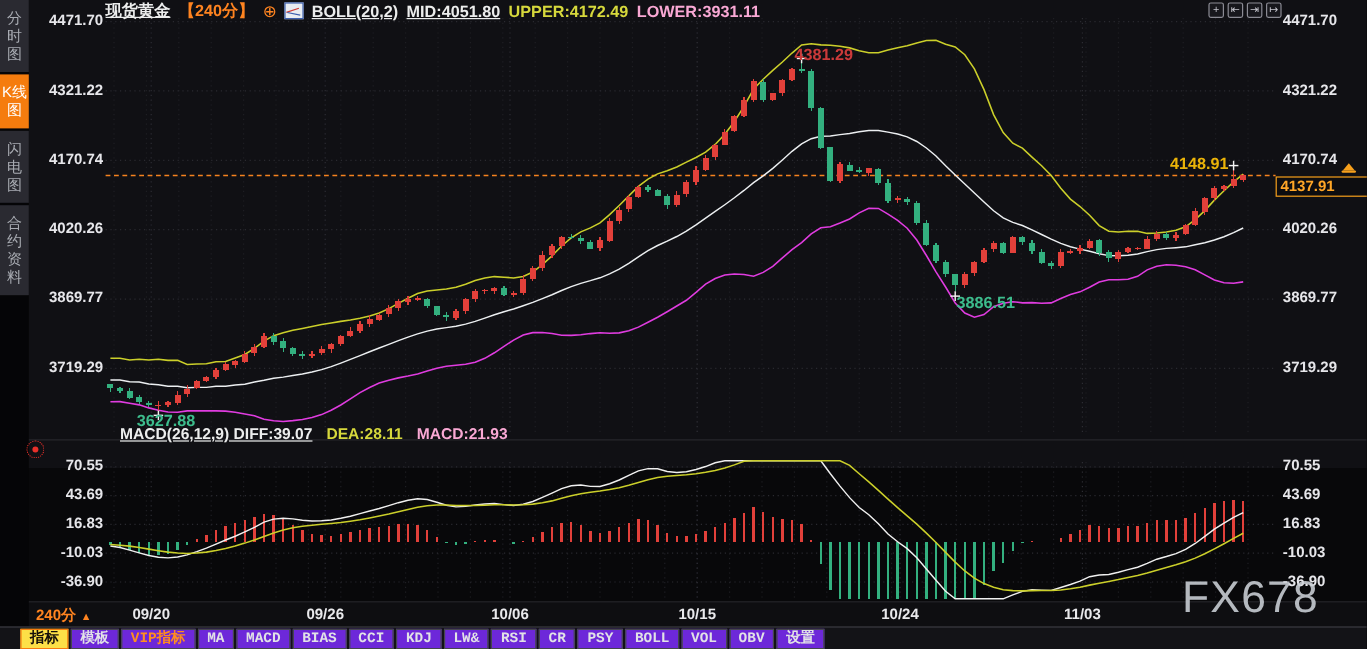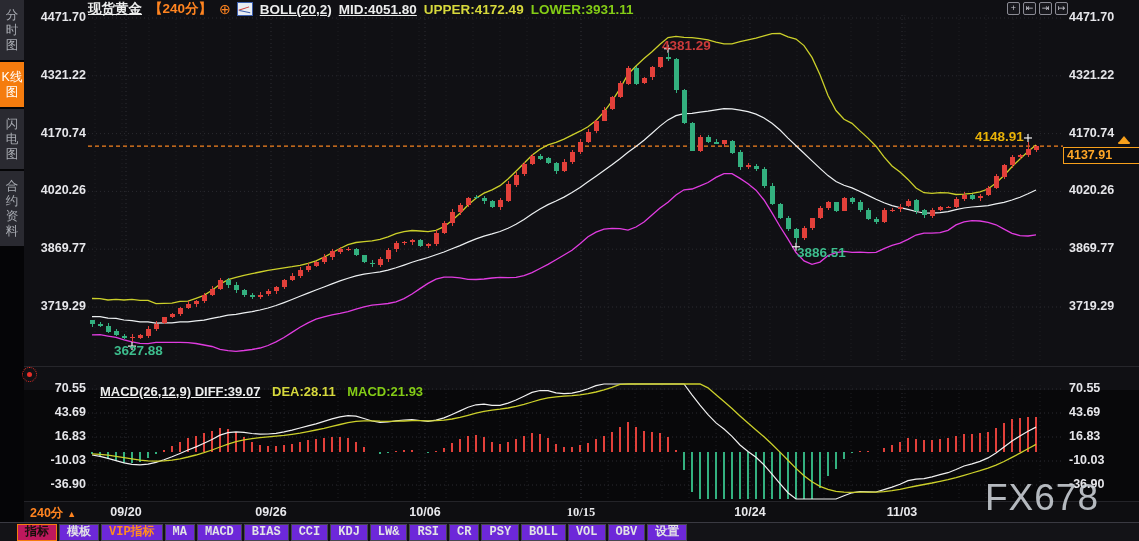--- a/index.html
+++ b/index.html
@@ -15,38 +15,38 @@
   .rec .ring{position:absolute;inset:0;border:1px dotted #e8302a;border-radius:50%;}
   .rec .dot{position:absolute;left:5px;top:5px;width:5px;height:5px;background:#e8302a;border-radius:50%;}
 
   
   #chart-svg{position:absolute;left:0;top:0;z-index:1;}
 
   
   .hdr{position:absolute;left:88px;top:1px;height:16px;display:flex;align-items:center;z-index:3;
        font-size:13.5px;font-weight:700;white-space:nowrap;}
   .hdr span{margin-right:7px;}
-  .c-white{color:#eceded;text-decoration:underline;} .c-orange{color:#ff8420;} .c-yellow{color:#d6d83c;} .c-magenta{color:#84cc16;}
+  .c-white{color:#eceded;text-decoration:underline;} .c-orange{color:#ff8420;} .c-yellow{color:#d6d83c;} .c-magenta{color:#f9a8d4;}
   .hdr .oplus{color:#ff8420;font-weight:400;font-size:14px;margin-right:6px;}
   .mini-chart{display:inline-block;width:14px;height:12px;background:#e9edf2;border:1px solid #3c5fae;
               position:relative;margin-right:5px;overflow:hidden;}
   .mini-chart i{position:absolute;left:1px;top:5px;width:11px;height:4px;border-top:1.5px solid #cf3b35;transform:rotate(-18deg);}
   .mini-chart b{position:absolute;left:1px;top:8px;width:11px;height:3px;border-top:1.5px solid #3c5fae;transform:rotate(12deg);}
 
   
   .winicons{position:absolute;left:1007px;top:2px;display:flex;gap:3px;z-index:3;}
   .wicon{width:13px;height:13px;box-sizing:border-box;border:1px solid #8b8b94;background:#17171c;color:#c7c7cf;
          font-size:9px;line-height:11px;text-align:center;border-radius:2px;cursor:pointer;}
 
   
   .tickL{position:absolute;left:28px;width:58px;text-align:right;font-size:12.5px;font-weight:700;color:#e6e6ea;z-index:2;}
   .tickR{position:absolute;left:1069px;width:66px;text-align:left;font-size:12.5px;font-weight:700;color:#e6e6ea;z-index:2;}
 
   
-  .macdhdr{position:absolute;left:88px;top:384px;font-size:13px;font-weight:700;white-space:nowrap;z-index:2;padding-left:12px;}
+  .macdhdr{position:absolute;left:88px;top:354px;font-size:13px;font-weight:700;white-space:nowrap;z-index:2;padding-left:12px;}
   .macdhdr span{margin-right:8px;}
 
   
   .anno{position:absolute;font-size:13.5px;font-weight:700;z-index:2;white-space:nowrap;}
 
   
   .ptag{position:absolute;left:1063px;top:147px;width:70px;height:15px;border:1px solid #f7a01c;background:#0d0d10;
         color:#ffa627;font-size:12.5px;font-weight:700;line-height:15px;padding:0 3px;z-index:3;}
   .alert-ic{position:absolute;left:1118px;top:136px;width:12px;height:9px;z-index:3;}
   .alert-ic .tri{position:absolute;left:1px;top:0;width:0;height:0;border-left:5px solid transparent;
@@ -58,21 +58,21 @@
            border-top:1px solid #242429;z-index:2;}
   .dlabel{position:absolute;top:3px;transform:translateX(-50%);font-size:12.5px;font-weight:700;color:#e9e9ec;}
   .ptag-period{position:absolute;left:30px;top:3px;font-size:12.5px;font-weight:700;color:#ff8420;cursor:pointer;}
   .ptag-period .arr{font-size:9px;margin-left:4px;}
 
   
   .toolbar{position:absolute;left:0;top:522px;width:1139px;height:19px;background:#131317;border-top:1px solid #3a3a42;
            display:flex;align-items:flex-start;padding-left:17px;box-sizing:border-box;gap:2px;z-index:6;}
   .titem{margin-top:1px;height:15px;line-height:15px;padding:0 7px;background:#6d28d9;border:1px solid #46464e;
          color:#e2e2e6;font-size:12px;font-weight:700;font-family:"Liberation Mono",monospace;cursor:pointer;white-space:nowrap;}
-  .titem.act{background:#be185d;border-color:#f57c0e;color:#15100a;}
+  .titem.act{background:#fde047;border-color:#f57c0e;color:#15100a;}
   .titem.vip{color:#ff8d1f;}
 
   
   .wmark{position:absolute;left:985px;top:477px;font-size:37px;font-weight:400;letter-spacing:1px;
          color:#ccd1d7;opacity:.88;z-index:3;}
 </style>
 </head>
 <body>
 
 <div class="app">
@@ -626,21 +626,21 @@
   <div class="ptag">4137.91</div>
   <div class="alert-ic">
       <span class="tri"></span>
       <span class="base"></span>
     </div>
 
   <div class="daterow">
     <span class="ptag-period">
       <span>240分</span><span class="arr">▲</span>
     </span>
-    <span id="date-labels"><span class="dlabel" style="left: 126px;">09/20</span><span class="dlabel" style="left: 271px;">09/26</span><span class="dlabel" style="left: 425px;">10/06</span><span class="dlabel" style="left: 581px; font-family: Liberation Serif, serif;">10/15</span><span class="dlabel" style="left: 750px;">10/24</span><span class="dlabel" style="left: 902px;">11/03</span></span>
+    <span id="date-labels"><span class="dlabel" style="left: 126px;">09/20</span><span class="dlabel" style="left: 271px;">09/26</span><span class="dlabel" style="left: 425px;">10/06</span><span class="dlabel" style="left: 581px;">10/15</span><span class="dlabel" style="left: 750px;">10/24</span><span class="dlabel" style="left: 902px;">11/03</span></span>
   </div>
 
   <div class="wmark">FX678</div>
 
   <nav class="toolbar" id="toolbar">
       <div class="titem act">指标</div>
       <div class="titem">模板</div>
       <div class="titem vip">VIP指标</div>
       <div class="titem">MA</div>
       <div class="titem">MACD</div>

